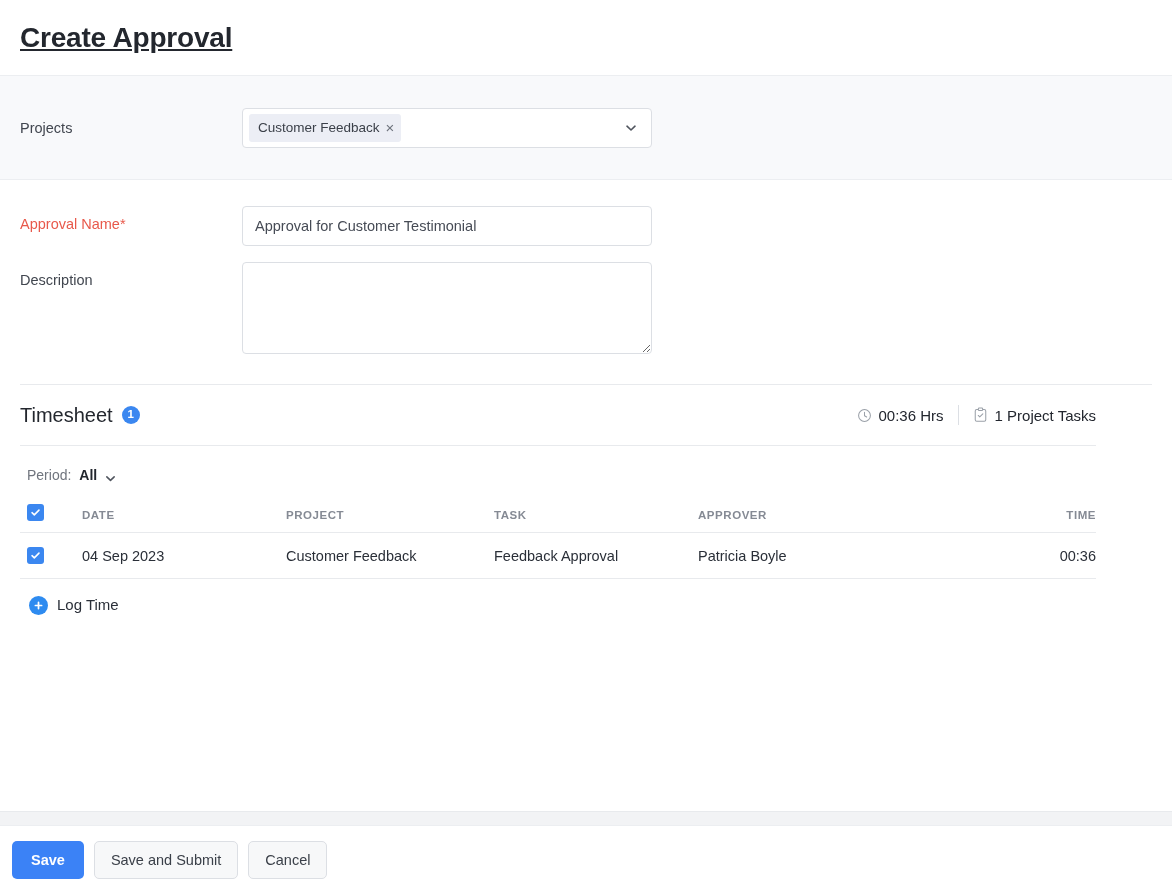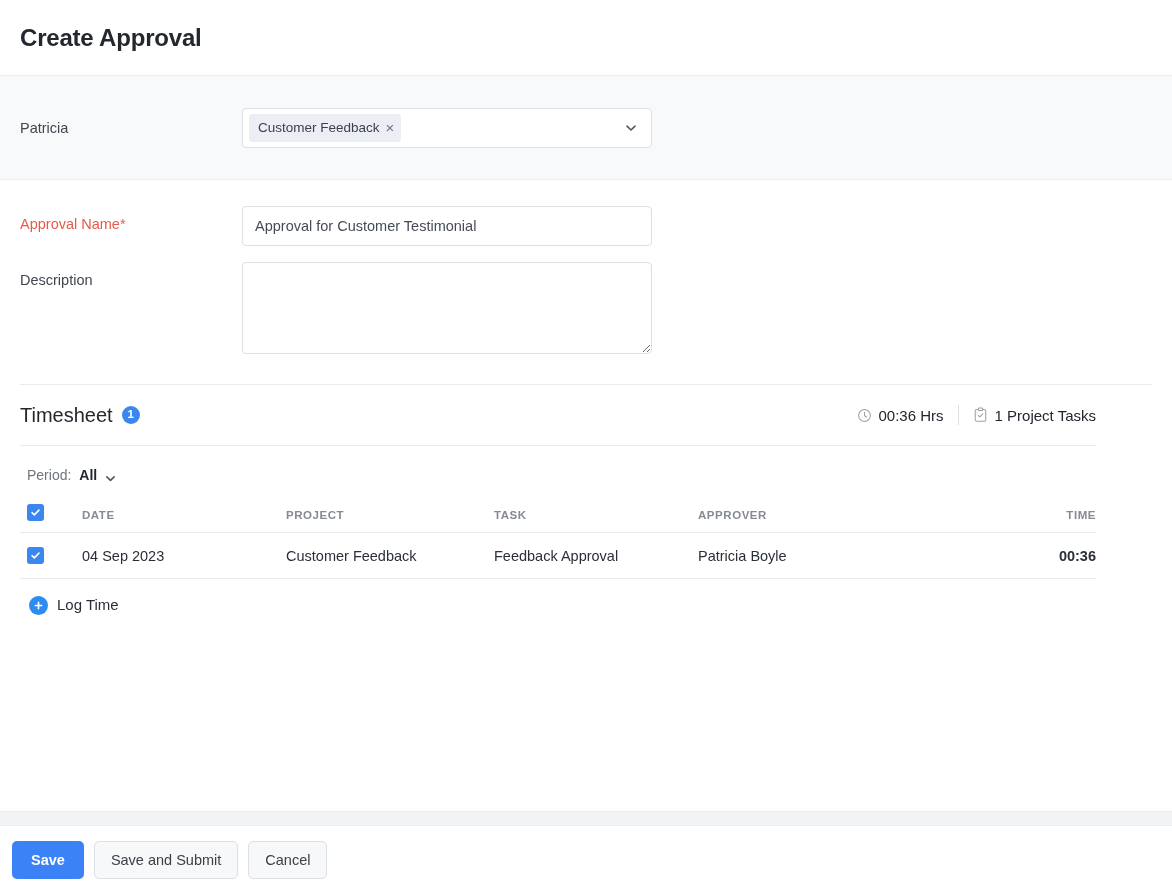--- a/index.html
+++ b/index.html
@@ -25,24 +25,25 @@
   .page-header {
     height: 76px;
     flex: 0 0 76px;
     display: flex;
     align-items: center;
     padding: 0 20px;
     background: #ffffff;
     border-bottom: 1px solid #eceef1;
   }
   .page-title {
-    font-size: 24px;
+    font-size: 28px;
     font-weight: bold;
     color: #23272e;
     letter-spacing: -0.2px;
+    text-decoration: underline;
   }
 
   
   .projects-band {
     flex: 0 0 104px;
     background: #f8f9fb;
     border-bottom: 1px solid #eceef1;
     display: flex;
     align-items: center;
     padding: 0 20px;
@@ -232,21 +233,21 @@
     border-bottom: 1px solid #e8eaed;
     vertical-align: middle;
   }
   .col-check { width: 62px; padding-left: 7px !important; }
   .col-date { width: 204px; }
   .col-project { width: 208px; }
   .col-task { width: 204px; }
   .col-approver { width: 290px; }
   .col-time { width: 108px; text-align: right; }
   .ts-table th.col-time { text-align: right; }
-  .ts-table td.col-time { font-weight: bold; }
+  .ts-table td.col-time { font-weight: normal; }
   .link-cell { color: #3b87f0; cursor: pointer; }
 
   .cbx {
     width: 17px;
     height: 17px;
     border-radius: 3px;
     background: #3b87f0;
     display: inline-flex;
     align-items: center;
     justify-content: center;
@@ -315,21 +316,21 @@
 </head>
 <body>
 
 <div class="page">
 
   <div class="page-header">
     <div class="page-title">Create Approval</div>
   </div>
 
   <div class="projects-band">
-    <div class="field-label">Patricia</div>
+    <div class="field-label">Projects</div>
     <div class="multiselect">
       <span class="chip">
         <span>Customer Feedback</span>
         <span class="chip-x">×</span>
       </span>
       <span class="ms-caret">
         <svg width="12" height="12" viewBox="0 0 12 12" fill="none">
           <path d="M2 4.2 L6 8 L10 4.2" stroke="#50555e" stroke-width="1.6" stroke-linecap="round" stroke-linejoin="round"></path>
         </svg>
       </span>

